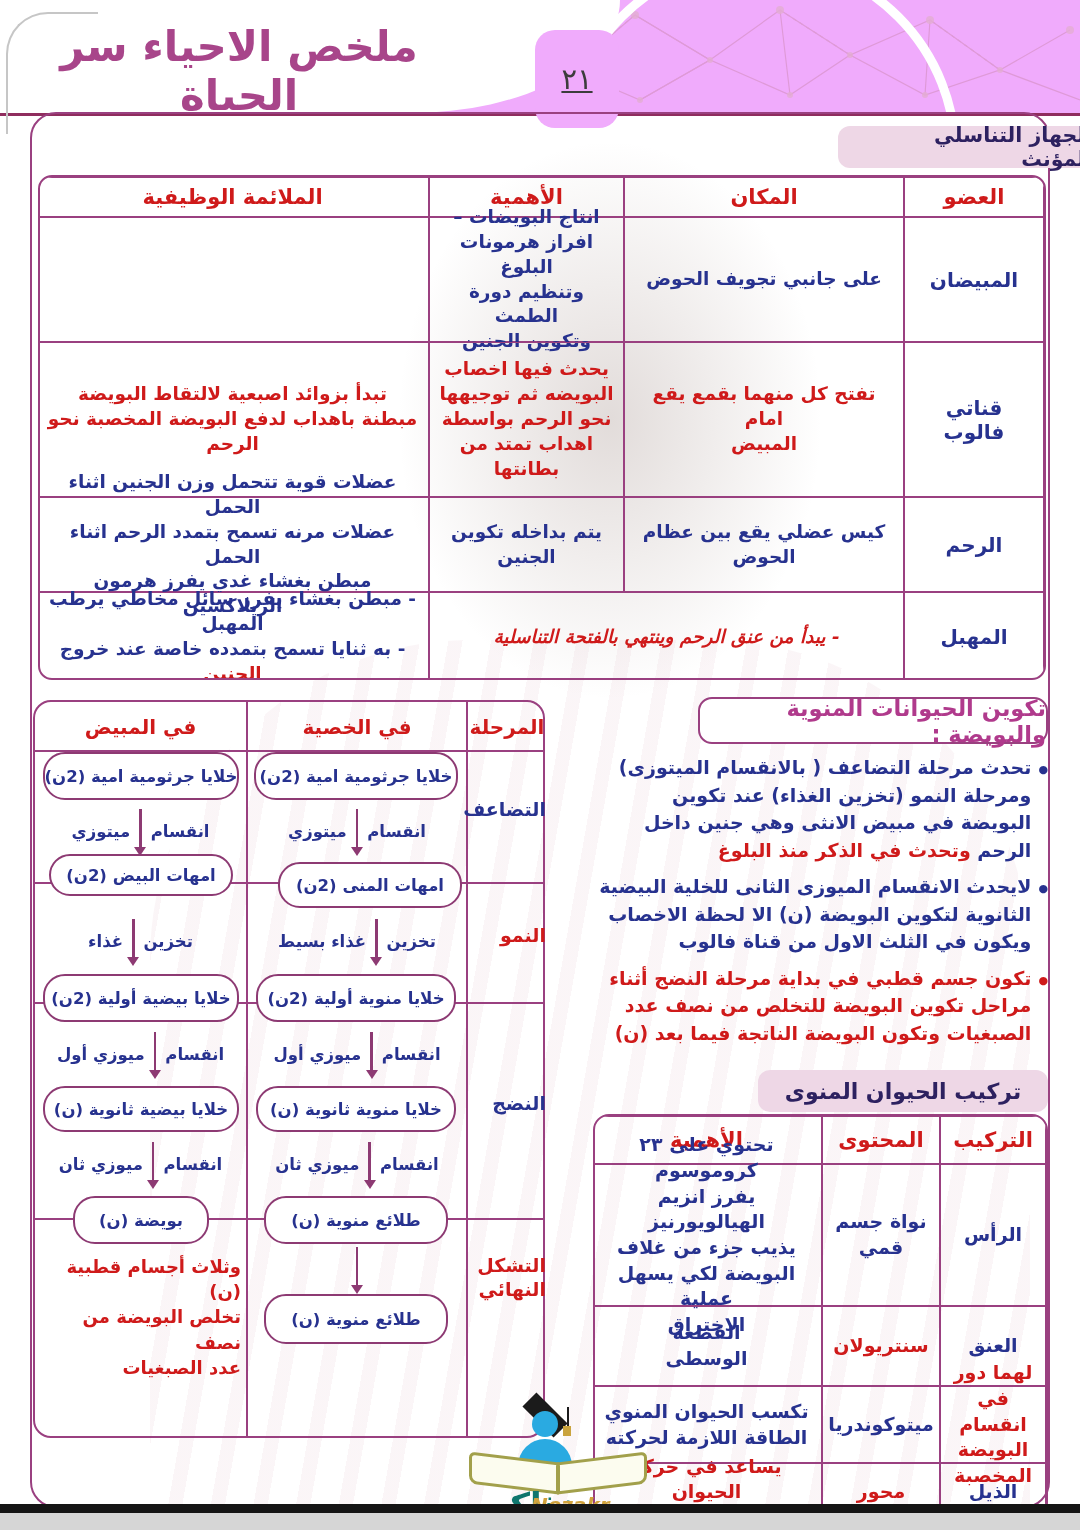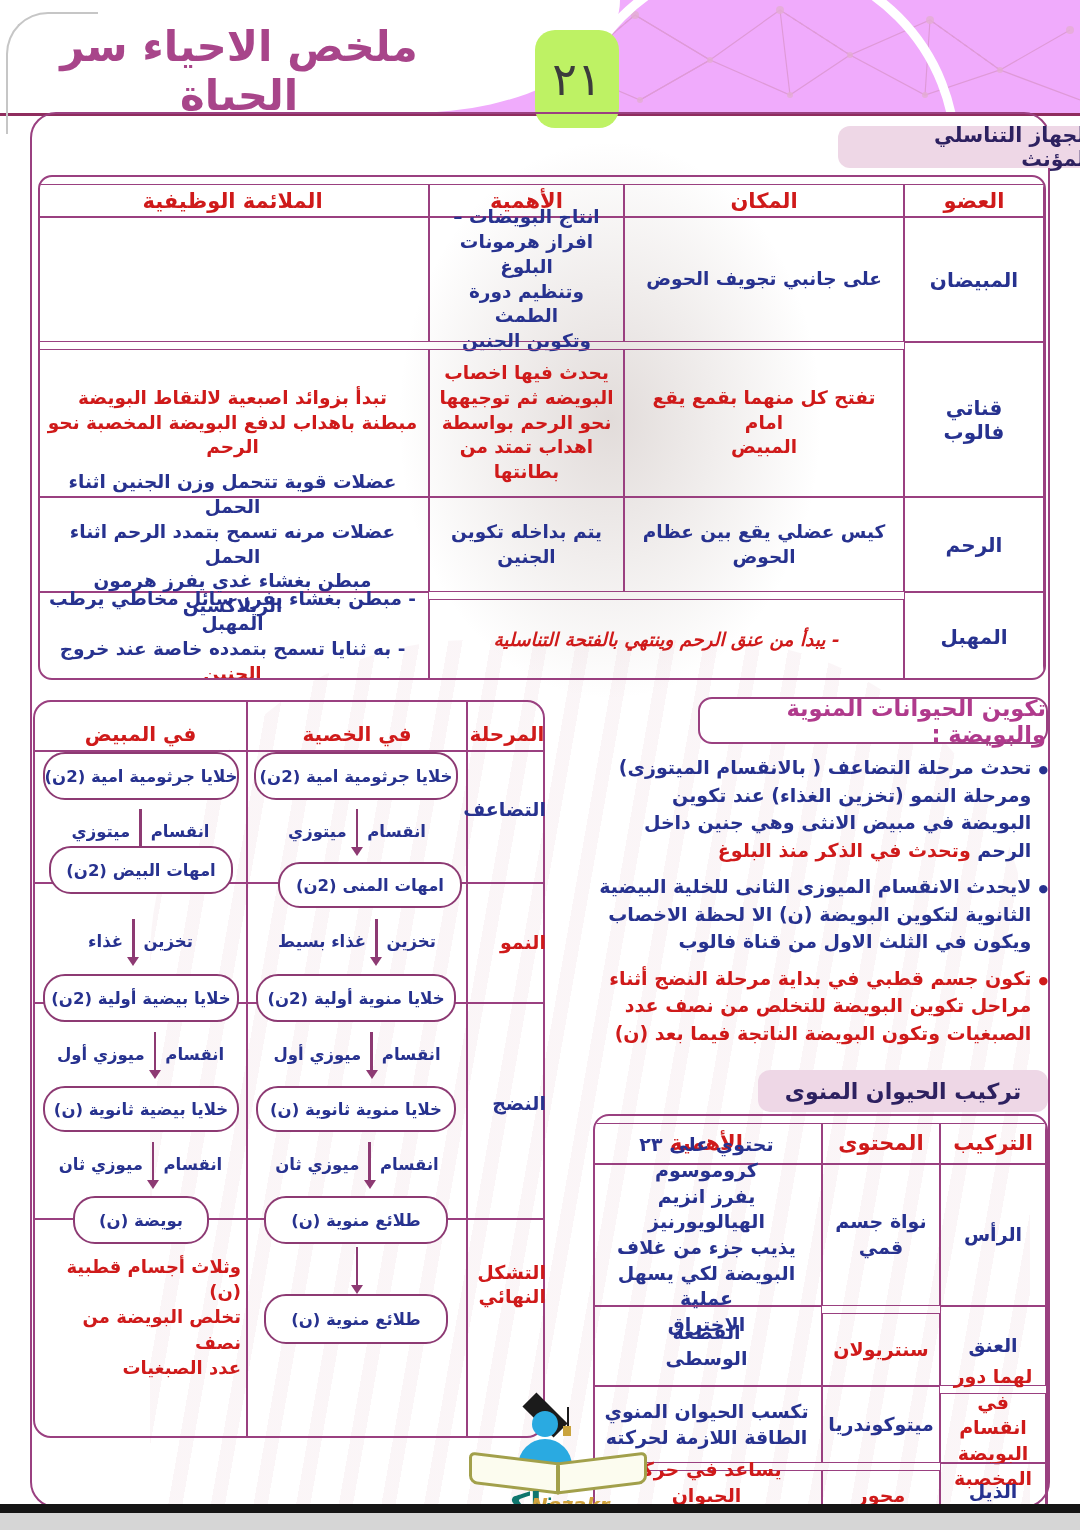--- a/index.html
+++ b/index.html
@@ -3,42 +3,42 @@
 <meta charset="utf-8">
 <style>
   html,body { margin:0; padding:0; background:#e9e9e9; }
   #page {
     position:relative; width:1080px; height:1530px; margin:0 auto;
     background:#ffffff; overflow:hidden; direction:rtl;
     font-family:"DejaVu Sans", sans-serif;
   }
   .abs { position:absolute; }
   .pre { white-space:pre-line; }
-  .t-red  { color:#cf1a1a;margin-top:7px; }
+  .t-red  { color:#cf1a1a; }
   .t-blue { color:#27328f; }
 
   
   .wm-head { left:390px; top:130px; width:440px; height:580px; border-radius:50%;
     background:radial-gradient(ellipse at center, rgba(158,138,132,0.30), rgba(158,138,132,0) 68%); }
   .wm-body { left:150px; top:640px; width:880px; height:900px; border-radius:320px 320px 0 0;
     background:repeating-linear-gradient(100deg, rgba(208,148,168,0.16) 0 14px, rgba(255,255,255,0) 14px 42px);
     opacity:.55; }
 
   
   .banner { left:0; top:0; width:1080px; height:113px; background:#f0abfc; overflow:hidden; }
   .banner-line { left:0; top:113px; width:1080px; height:3px; background:#8f2d5e; }
   .white-blob { left:0; top:0; width:620px; height:113px; background:#fff;
     border-bottom-right-radius:210px 113px; }
   .white-arc { left:560px; top:-45px; width:400px; height:400px; border:9px solid #fff;
     border-radius:50%; box-sizing:border-box; }
   .page-title { left:8px; top:22px; width:462px; text-align:center;
     font-size:42px; font-weight:bold; color:#a8458a; letter-spacing:-1px; }
-  .page-tab { left:535px; top:30px; width:84px; height:98px; background:#bef264; border-radius:20px;
+  .page-tab { left:535px; top:30px; width:84px; height:98px; background:#f0abfc; border-radius:20px;
     display:flex; align-items:center; justify-content:center;
-    font-size:46px; color:#3c3c3c; }
+    font-size:29px; color:#3c3c3c;text-decoration:underline; }
   .corner-arc { left:6px; top:12px; width:90px; height:120px;
     border-left:2px solid #c6c6c6; border-top:2px solid #c6c6c6; border-top-left-radius:42px; }
 
   
   .main-frame { left:30px; top:112px; width:1016px; height:1392px;
     border:2.5px solid #9a4080; border-radius:26px; }
   .pill { background:#eed7e6; border-radius:12px; display:flex; align-items:center; justify-content:center;
     font-weight:bold; color:#2d2160; }
   .pill-1 { left:838px; top:126px; width:210px; height:42px; font-size:20.5px;padding-left:44px; }
   .pill-2 { left:758px; top:1070px; width:290px; height:42px; font-size:22px; }
@@ -268,21 +268,21 @@
       <span class="varrow"></span>
     </div>
     <div class="abs fbox" style="left:229px;top:592px;width:184px;height:50px">طلائع منوية  (ن)</div>
 
     <div class="abs fbox" style="left:8px;top:50px;width:196px;height:48px">خلايا جرثومية امية (2ن)</div>
     <div class="abs flow-arrow" style="left:0;top:100px;width:211px;height:58px">
       <span>انقسام</span>
       <span class="varrow"></span>
       <span>ميتوزي</span>
     </div>
-    <div class="abs fbox" style="left:14px;top:144px;width:184px;height:48px">امهات البيض  (2ن)</div>
+    <div class="abs fbox" style="left:14px;top:152px;width:184px;height:42px">امهات البيض  (2ن)</div>
     <div class="abs flow-arrow" style="left:0;top:208px;width:211px;height:62px">
       <span>تخزين</span>
       <span class="varrow"></span>
       <span>غذاء</span>
     </div>
     <div class="abs fbox" style="left:8px;top:272px;width:196px;height:48px">خلايا بيضية أولية (2ن)</div>
     <div class="abs flow-arrow" style="left:0;top:322px;width:211px;height:60px">
       <span>انقسام</span>
       <span class="varrow"></span>
       <span>ميوزي أول</span>

